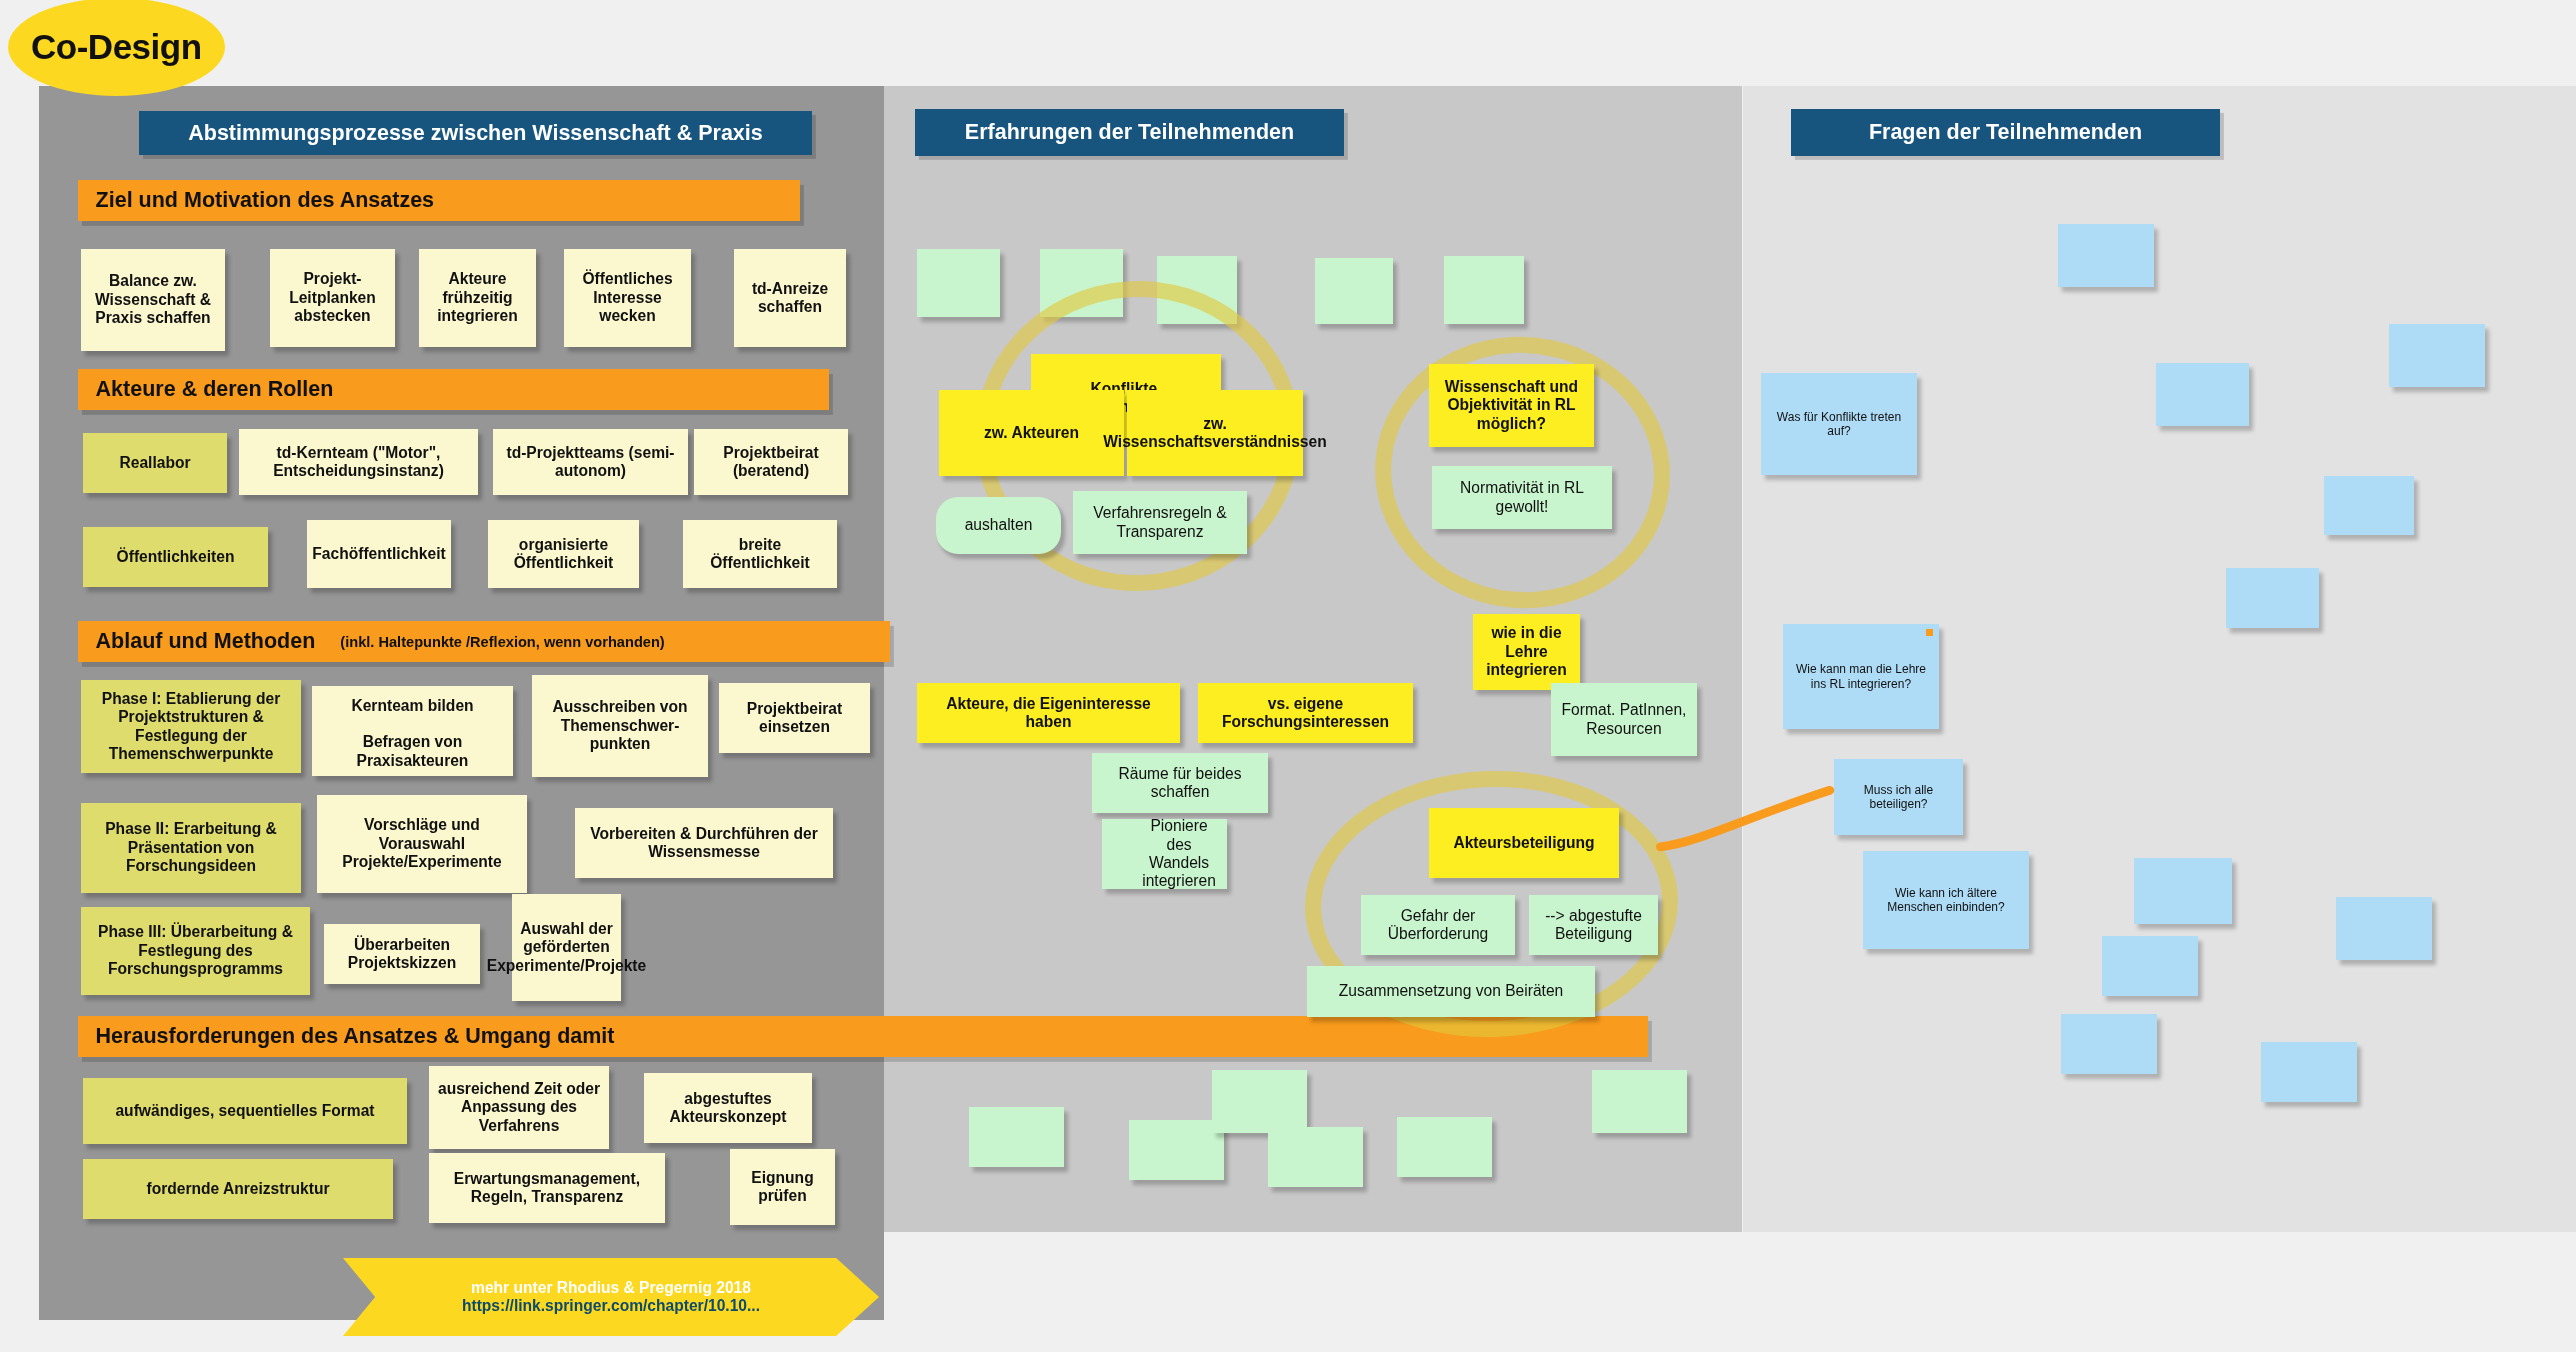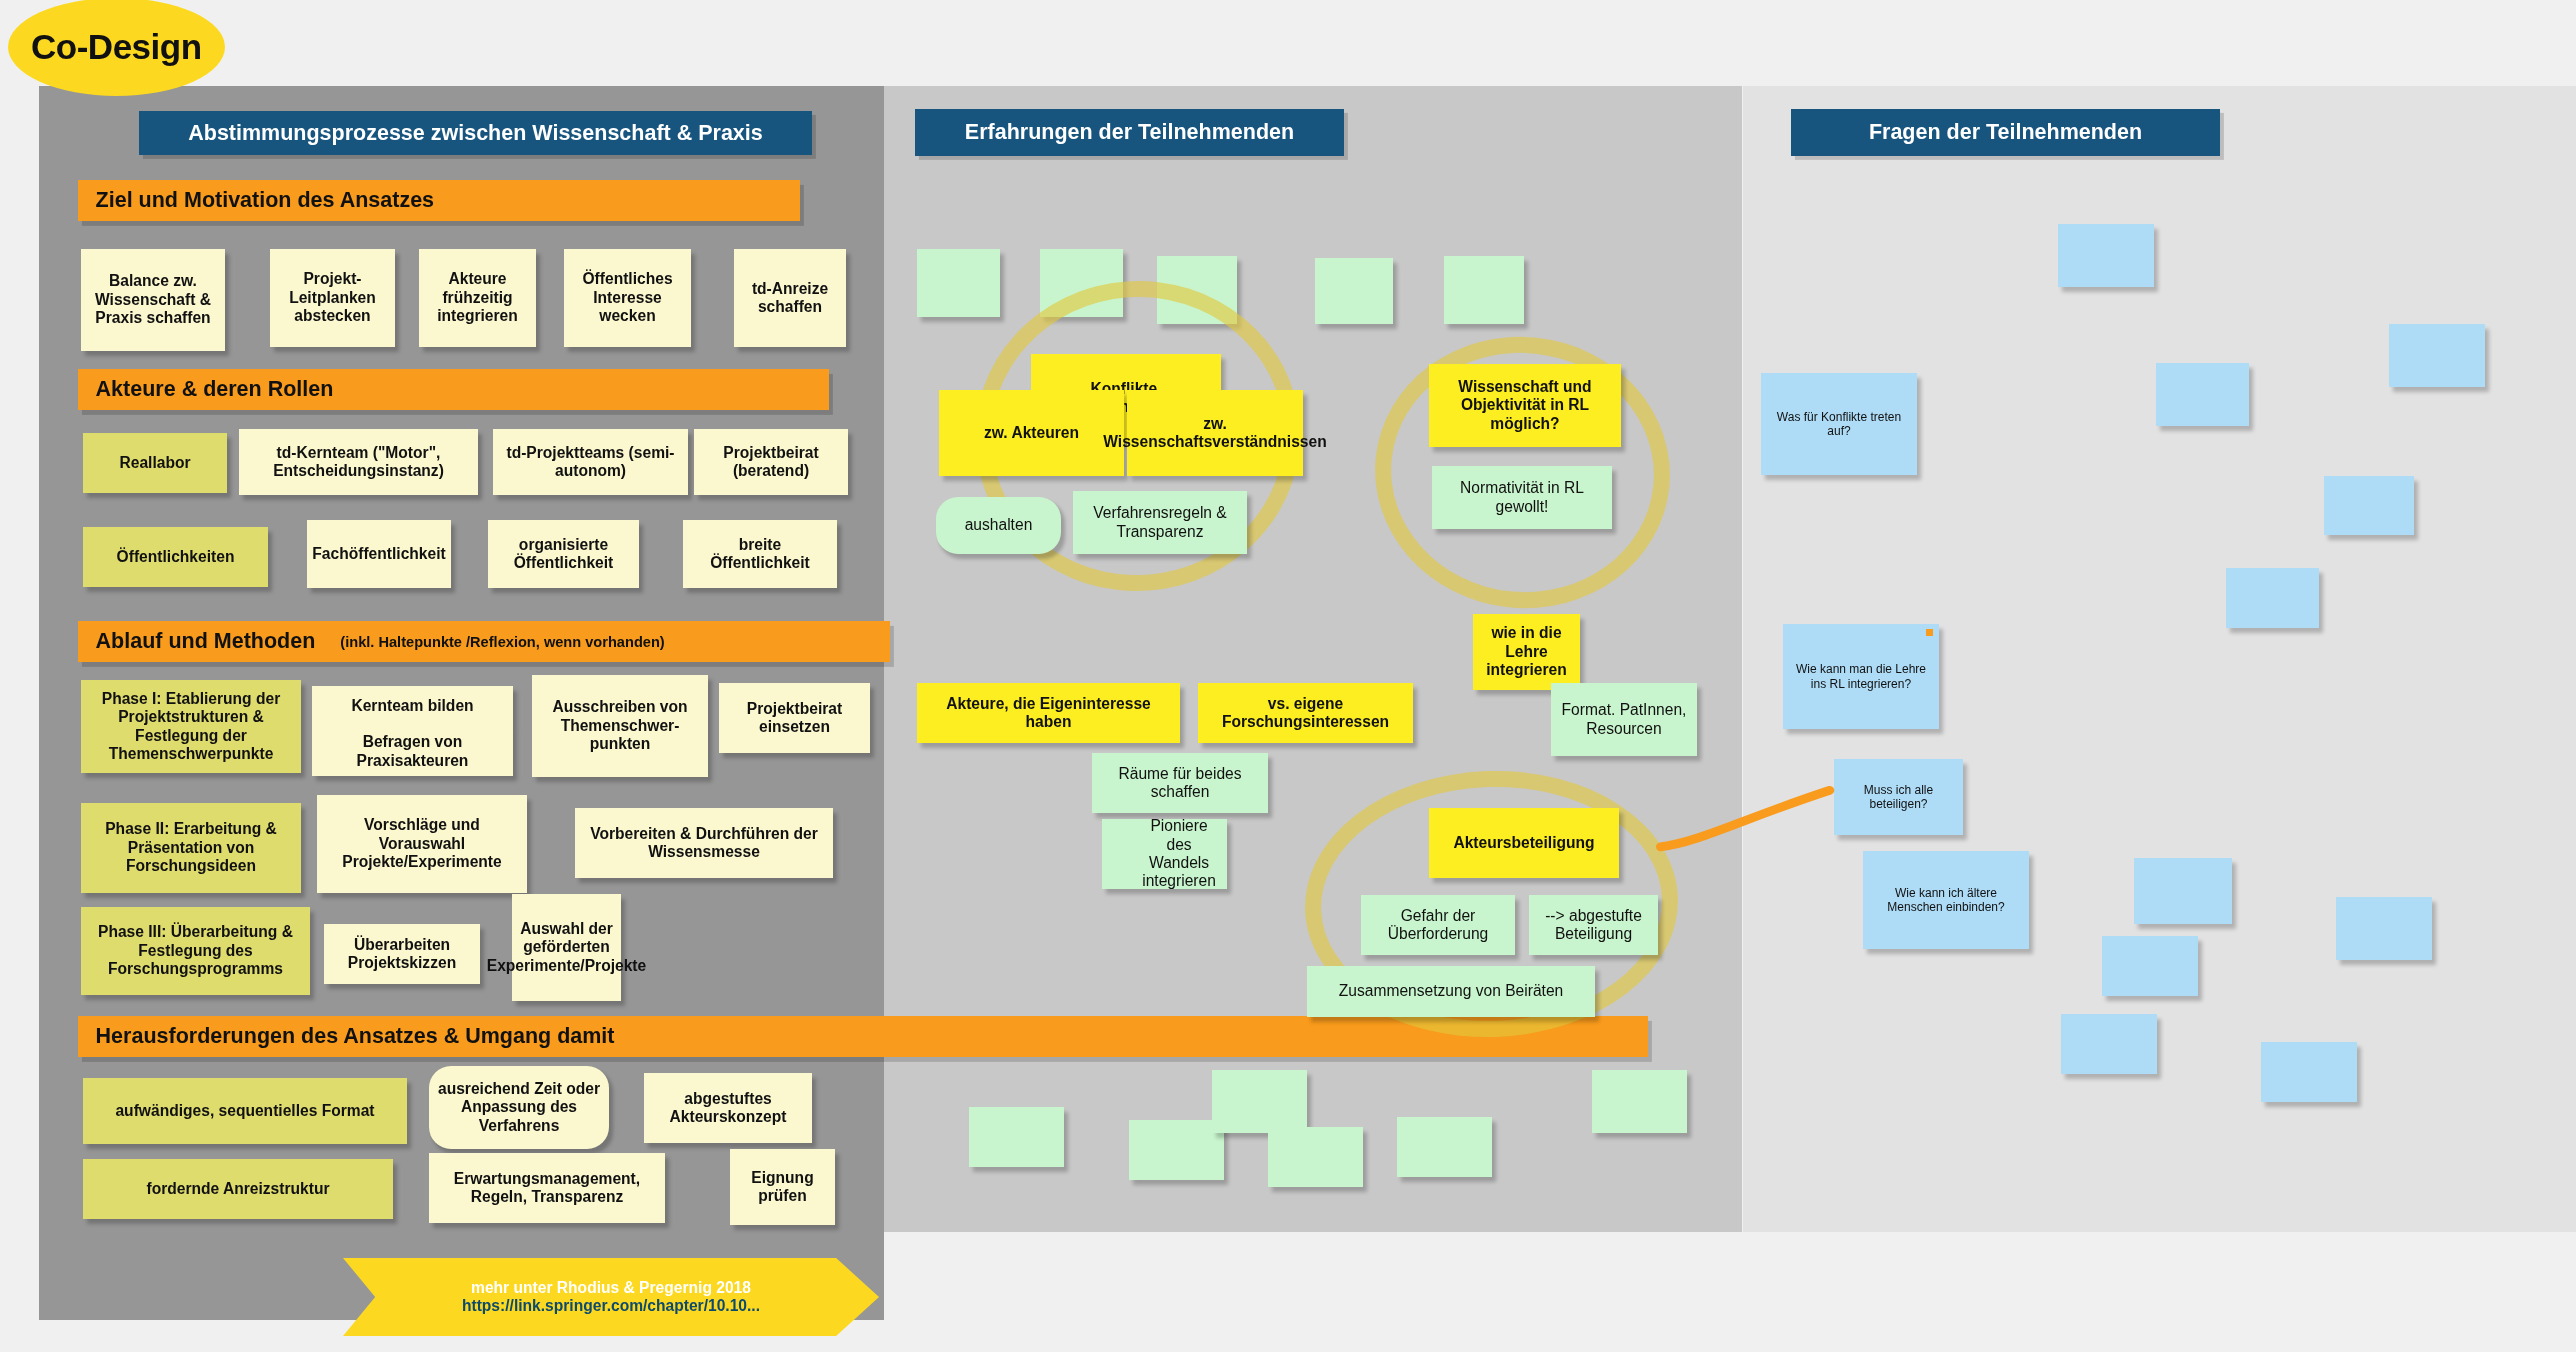--- a/index.html
+++ b/index.html
@@ -128,21 +128,21 @@
 
   <div class="note n-olive" style="left:81px;top:907px;width:229px;height:88px;">Phase III: Überarbeitung &amp; Festlegung des Forschungsprogramms</div>
   <div class="note n-cream" style="left:324px;top:924px;width:156px;height:60px;">Überarbeiten Projektskizzen</div>
   <div class="note n-cream" style="left:512px;top:894px;width:109px;height:107px;">Auswahl der geförderten Experimente/Projekte</div>
 
   <div class="hdr-orange" style="left:78px;top:1016px;width:1570px;height:41px;font-size:21.5px;z-index:3;">
     <span>Herausforderungen des Ansatzes &amp; Umgang damit</span>
   </div>
 
   <div class="note n-olive" style="left:83px;top:1078px;width:324px;height:66px;">aufwändiges, sequentielles Format</div>
-  <div class="note n-cream" style="left:429px;top:1066px;width:180px;height:83px;border-radius:22px;">ausreichend Zeit oder Anpassung des Verfahrens</div>
+  <div class="note n-cream" style="left:429px;top:1066px;width:180px;height:83px;">ausreichend Zeit oder Anpassung des Verfahrens</div>
   <div class="note n-cream" style="left:644px;top:1073px;width:168px;height:70px;">abgestuftes Akteurskonzept</div>
 
   <div class="note n-olive" style="left:83px;top:1159px;width:310px;height:60px;">fordernde Anreizstruktur</div>
   <div class="note n-cream" style="left:429px;top:1153px;width:236px;height:70px;">Erwartungsmanagement, Regeln, Transparenz</div>
   <div class="note n-cream" style="left:730px;top:1149px;width:105px;height:76px;">Eignung prüfen</div>
 
   <div id="ribbon">
     <div class="l1">mehr unter Rhodius &amp; Pregernig 2018</div>
     <div class="l2">https://link.springer.com/chapter/10.10...</div>
   </div>
@@ -159,21 +159,21 @@
   <div class="circle" style="left:975px;top:281px;width:293px;height:278px;transform:rotate(-4deg);"></div>
 
   <div class="note n-yellow" style="left:1031px;top:310px;width:190px;height:88px;z-index:10;margin-top:44px;">Konflikte, Spannungsfelder</div>
   <div class="note n-yellow" style="left:939px;top:390px;width:185px;height:86px;z-index:10;">zw. Akteuren</div>
   <div class="note n-yellow" style="left:1127px;top:390px;width:176px;height:86px;z-index:10;">zw. Wissenschaftsverständnissen</div>
   <div class="note n-green" style="left:936px;top:497px;width:125px;height:57px;z-index:10;border-radius:22px;">aushalten</div>
   <div class="note n-green" style="left:1073px;top:491px;width:174px;height:63px;z-index:10;">Verfahrensregeln &amp; Transparenz</div>
 
   <div class="circle" style="left:1375px;top:337px;width:263px;height:239px;transform:rotate(6deg);"></div>
 
-  <div class="note n-yellow" style="left:1429px;top:364px;width:192px;height:83px;z-index:10;">Wissenschaft und Objektivität in RL möglich?</div>
+  <div class="note n-yellow" style="left:1429px;top:364px;width:165px;height:83px;z-index:10;">Wissenschaft und Objektivität in RL möglich?</div>
   <div class="note n-green" style="left:1432px;top:466px;width:180px;height:63px;z-index:10;">Normativität in RL gewollt!</div>
 
   <div class="note n-yellow" style="left:917px;top:683px;width:263px;height:60px;">Akteure, die Eigeninteresse haben</div>
   <div class="note n-yellow" style="left:1198px;top:683px;width:215px;height:60px;">vs. eigene Forschungsinteressen</div>
   <div class="note n-green" style="left:1092px;top:753px;width:176px;height:60px;">Räume für beides schaffen</div>
   <div class="note n-green" style="left:1102px;top:819px;width:125px;height:70px;padding-left:35px;">Pioniere des Wandels integrieren</div>
 
   <div class="note n-yellow" style="left:1473px;top:614px;width:107px;height:76px;">wie in die Lehre integrieren</div>
   <div class="note n-green" style="left:1551px;top:683px;width:146px;height:73px;">Format. PatInnen, Resourcen</div>
 

